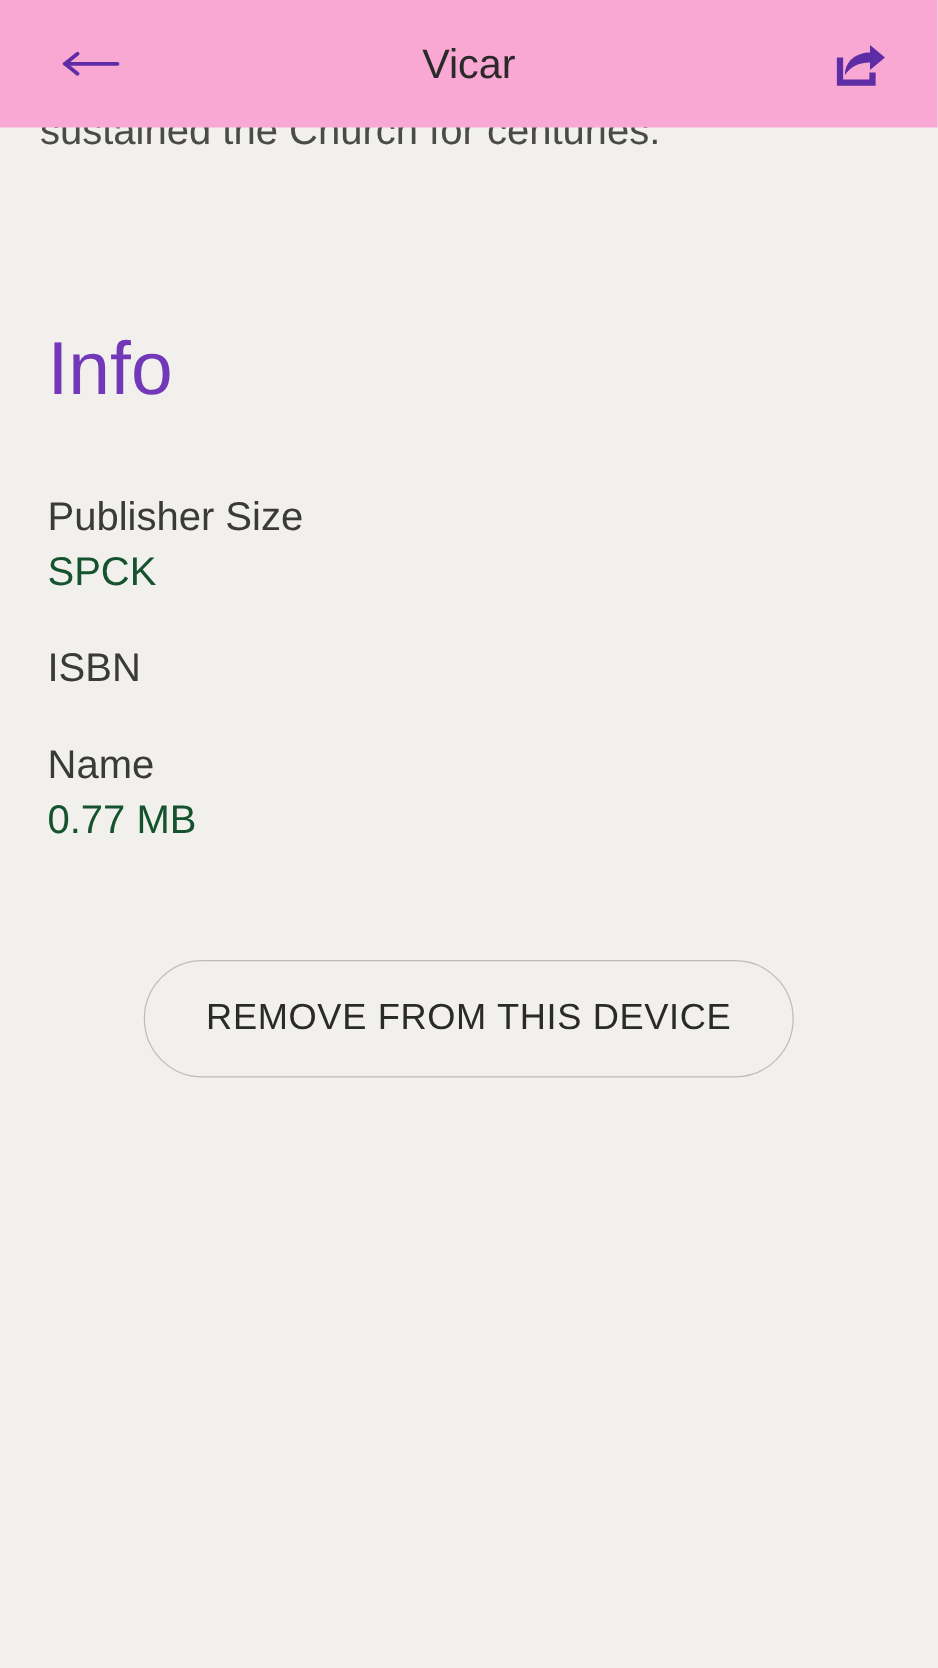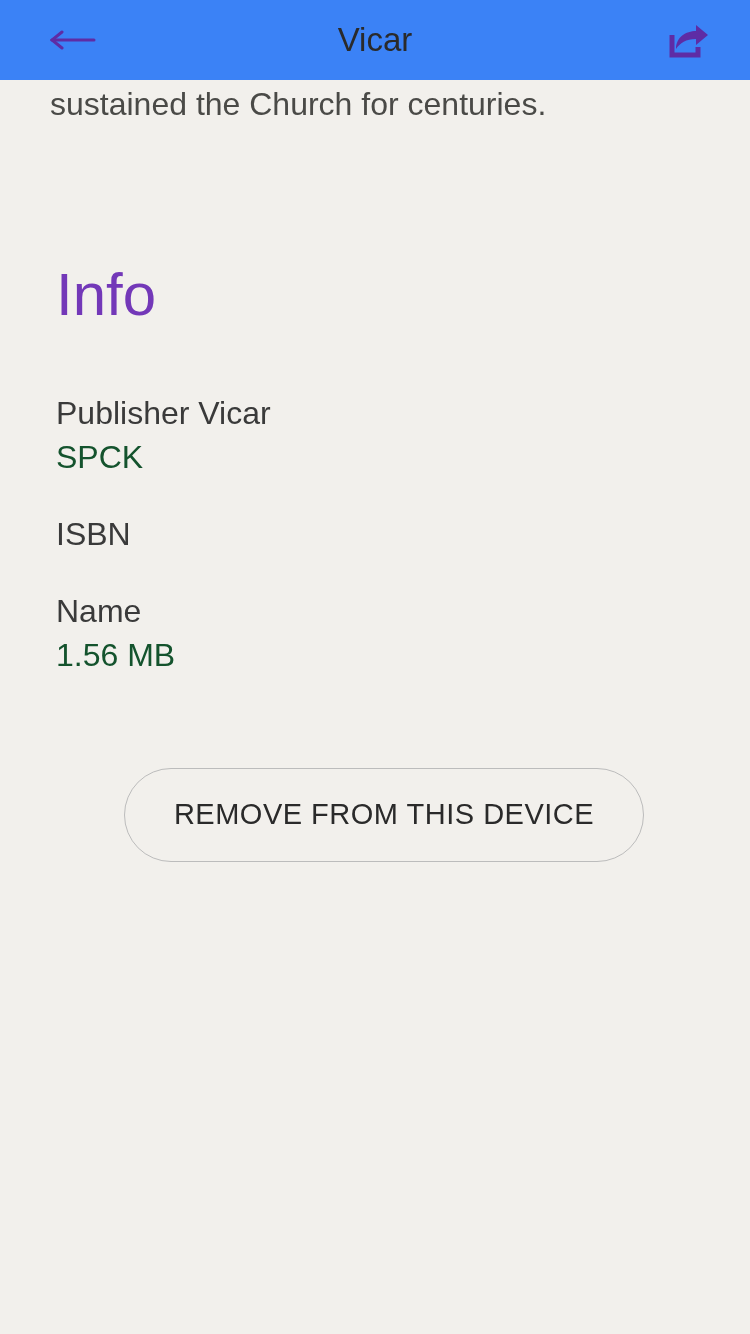--- a/index.html
+++ b/index.html
@@ -7,22 +7,22 @@
       width: 750px;
       height: 1334px;
       font-family: 'Gill Sans', 'Gill Sans MT', 'Trebuchet MS', -apple-system, BlinkMacSystemFont, sans-serif;
       background: #f2f0ec;
       overflow: hidden;
       position: relative;
     }
     .header {
       position: absolute;
       top: 0; left: 0; right: 0;
-      height: 80px;
-      background: #3b82f6;
+      height: 102px;
+      background: #f9a8d4;
       display: flex;
       align-items: center;
       justify-content: space-between;
       padding: 0 40px 0 50px;
       z-index: 10;
     }
     .back-arrow {
       color: #5e2ca5;
       display: flex;
       align-items: center;
@@ -42,21 +42,20 @@
       align-items: center;
     }
     .share-icon svg { width: 42px; height: 38px; }
     .content {
       position: absolute;
       top: 102px;
       left: 0;
       right: 0;
       bottom: 0;
       padding: 0 32px;
-      margin-left: 18px;
     }
     .para {
       font-size: 32px;
       line-height: 1.68;
       color: #4a4a47;
       font-weight: 300;
     }
     .para1 { margin-top: -24px; }
     .para2 { margin-top: 54px; }
     .info-heading {
@@ -115,26 +114,26 @@
   </div>
 </div>
 
 <div class="content">
   <p class="para para1">sustained the Church for centuries.</p>
 
   <h2 class="info-heading">Info</h2>
 
   <div class="info-block">
     <div class="info-item">
-      <div class="info-label">Publisher Vicar</div>
+      <div class="info-label">Publisher Size</div>
       <div class="info-value">SPCK</div>
     </div>
     <div class="info-item">
       <div class="info-label">ISBN</div>
     </div>
     <div class="info-item">
       <div class="info-label">Name</div>
-      <div class="info-value">1.56 MB</div>
+      <div class="info-value">0.77 MB</div>
     </div>
   </div>
 
   <button class="remove-btn">REMOVE FROM THIS DEVICE</button>
 </div>
 
 </body></html>

